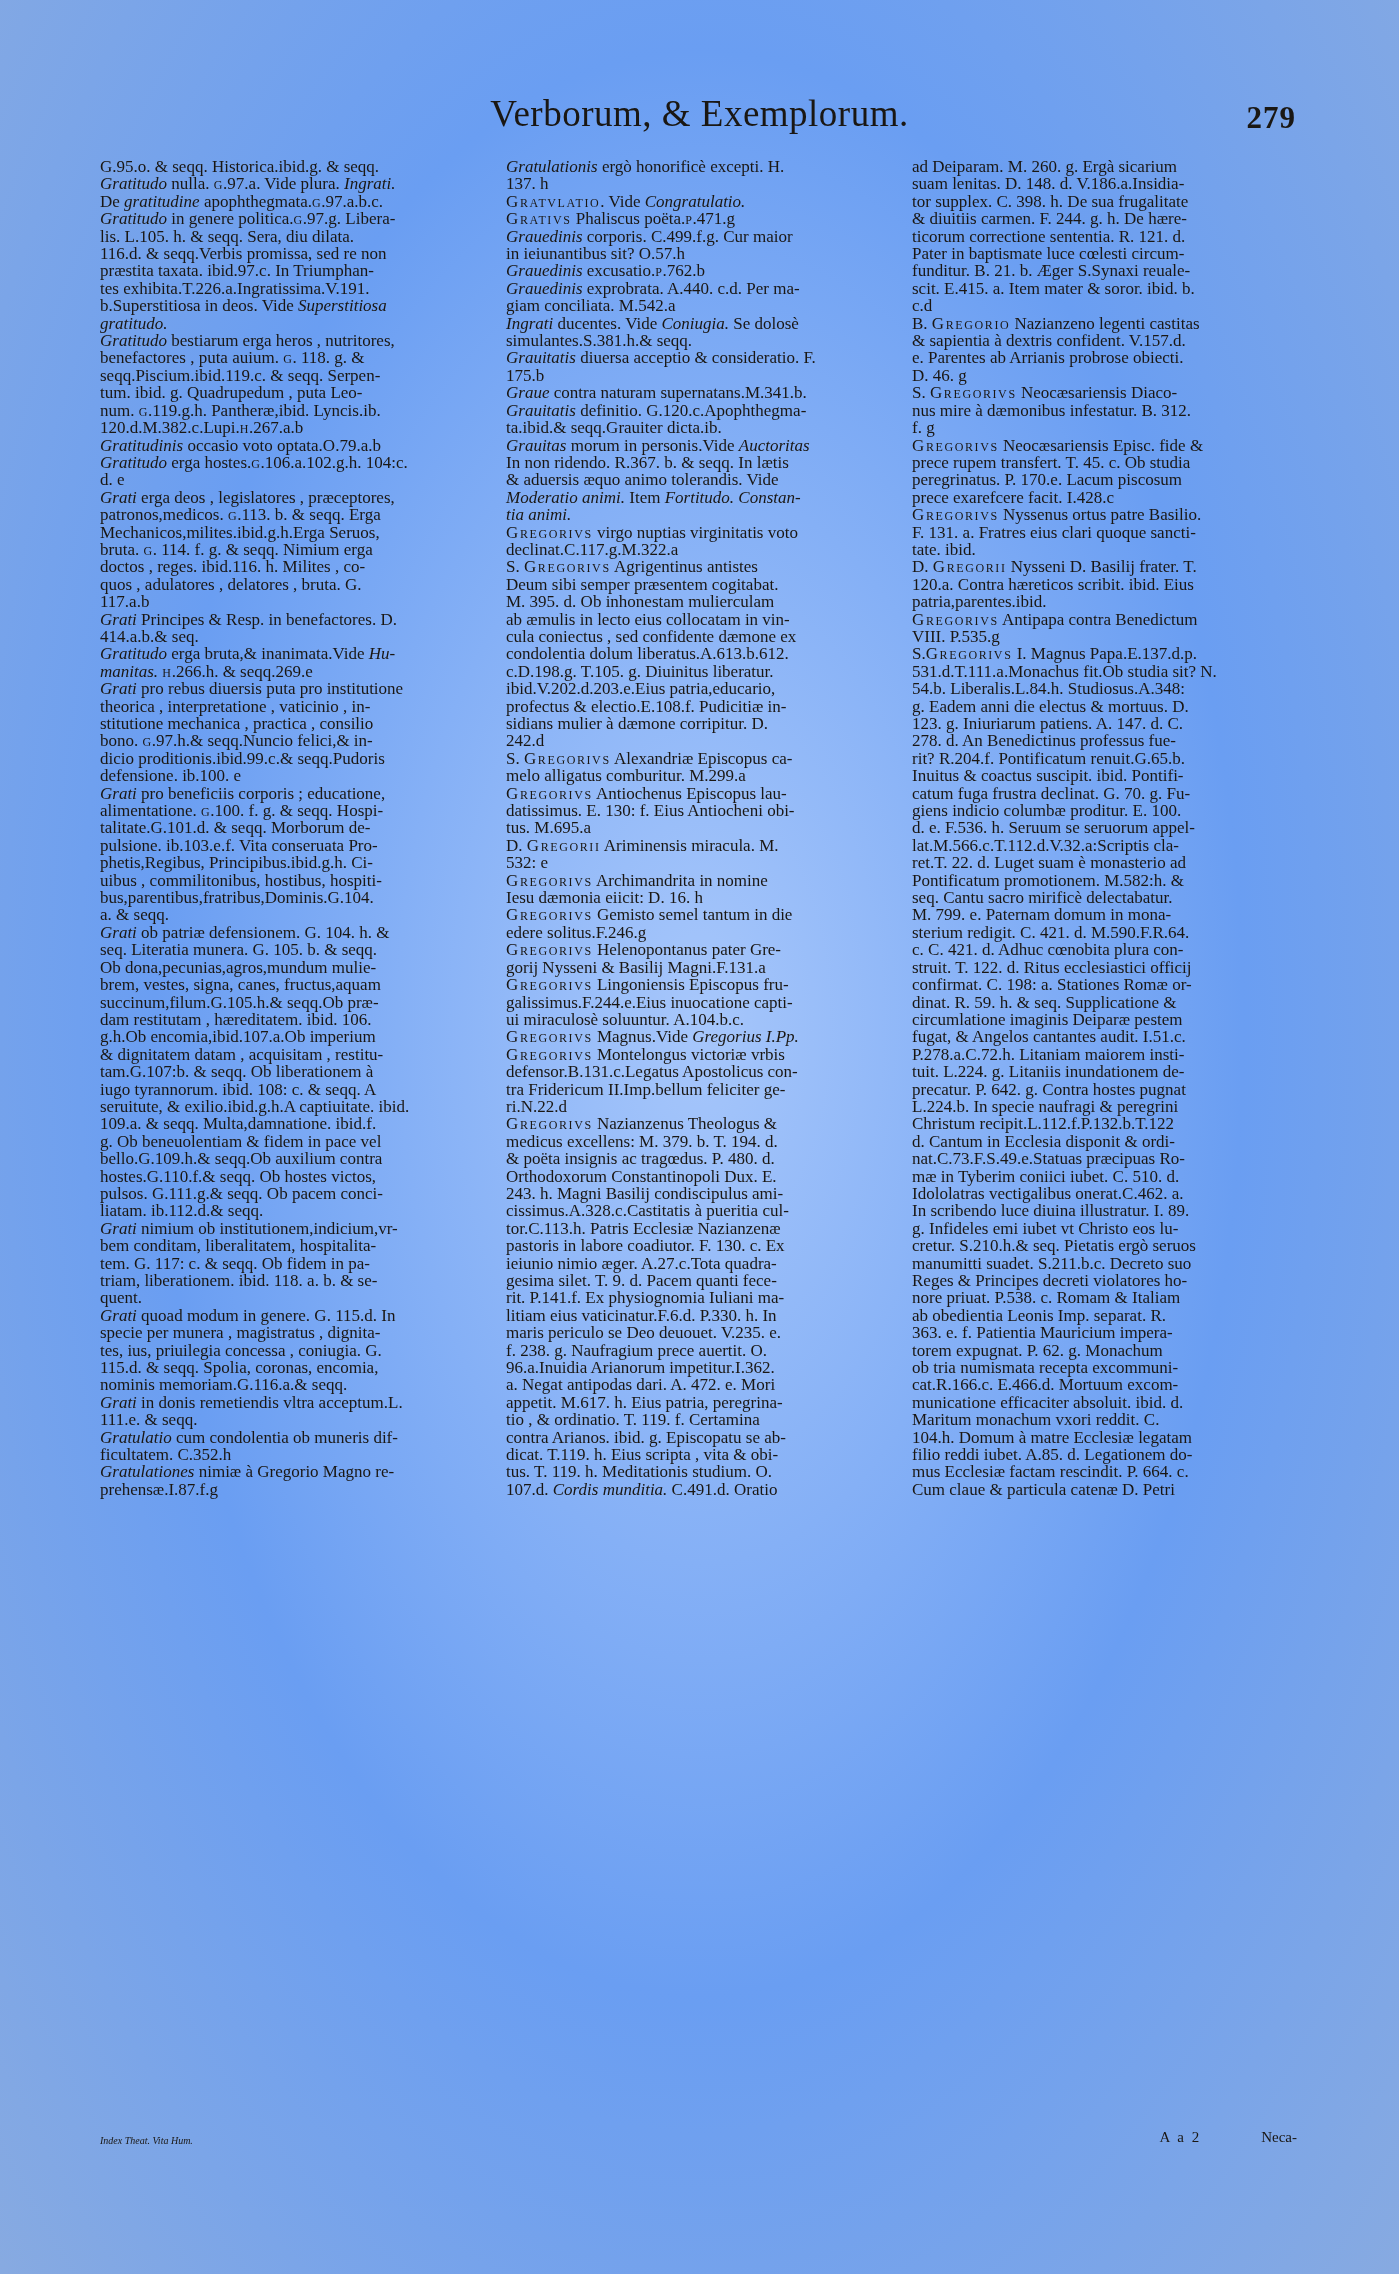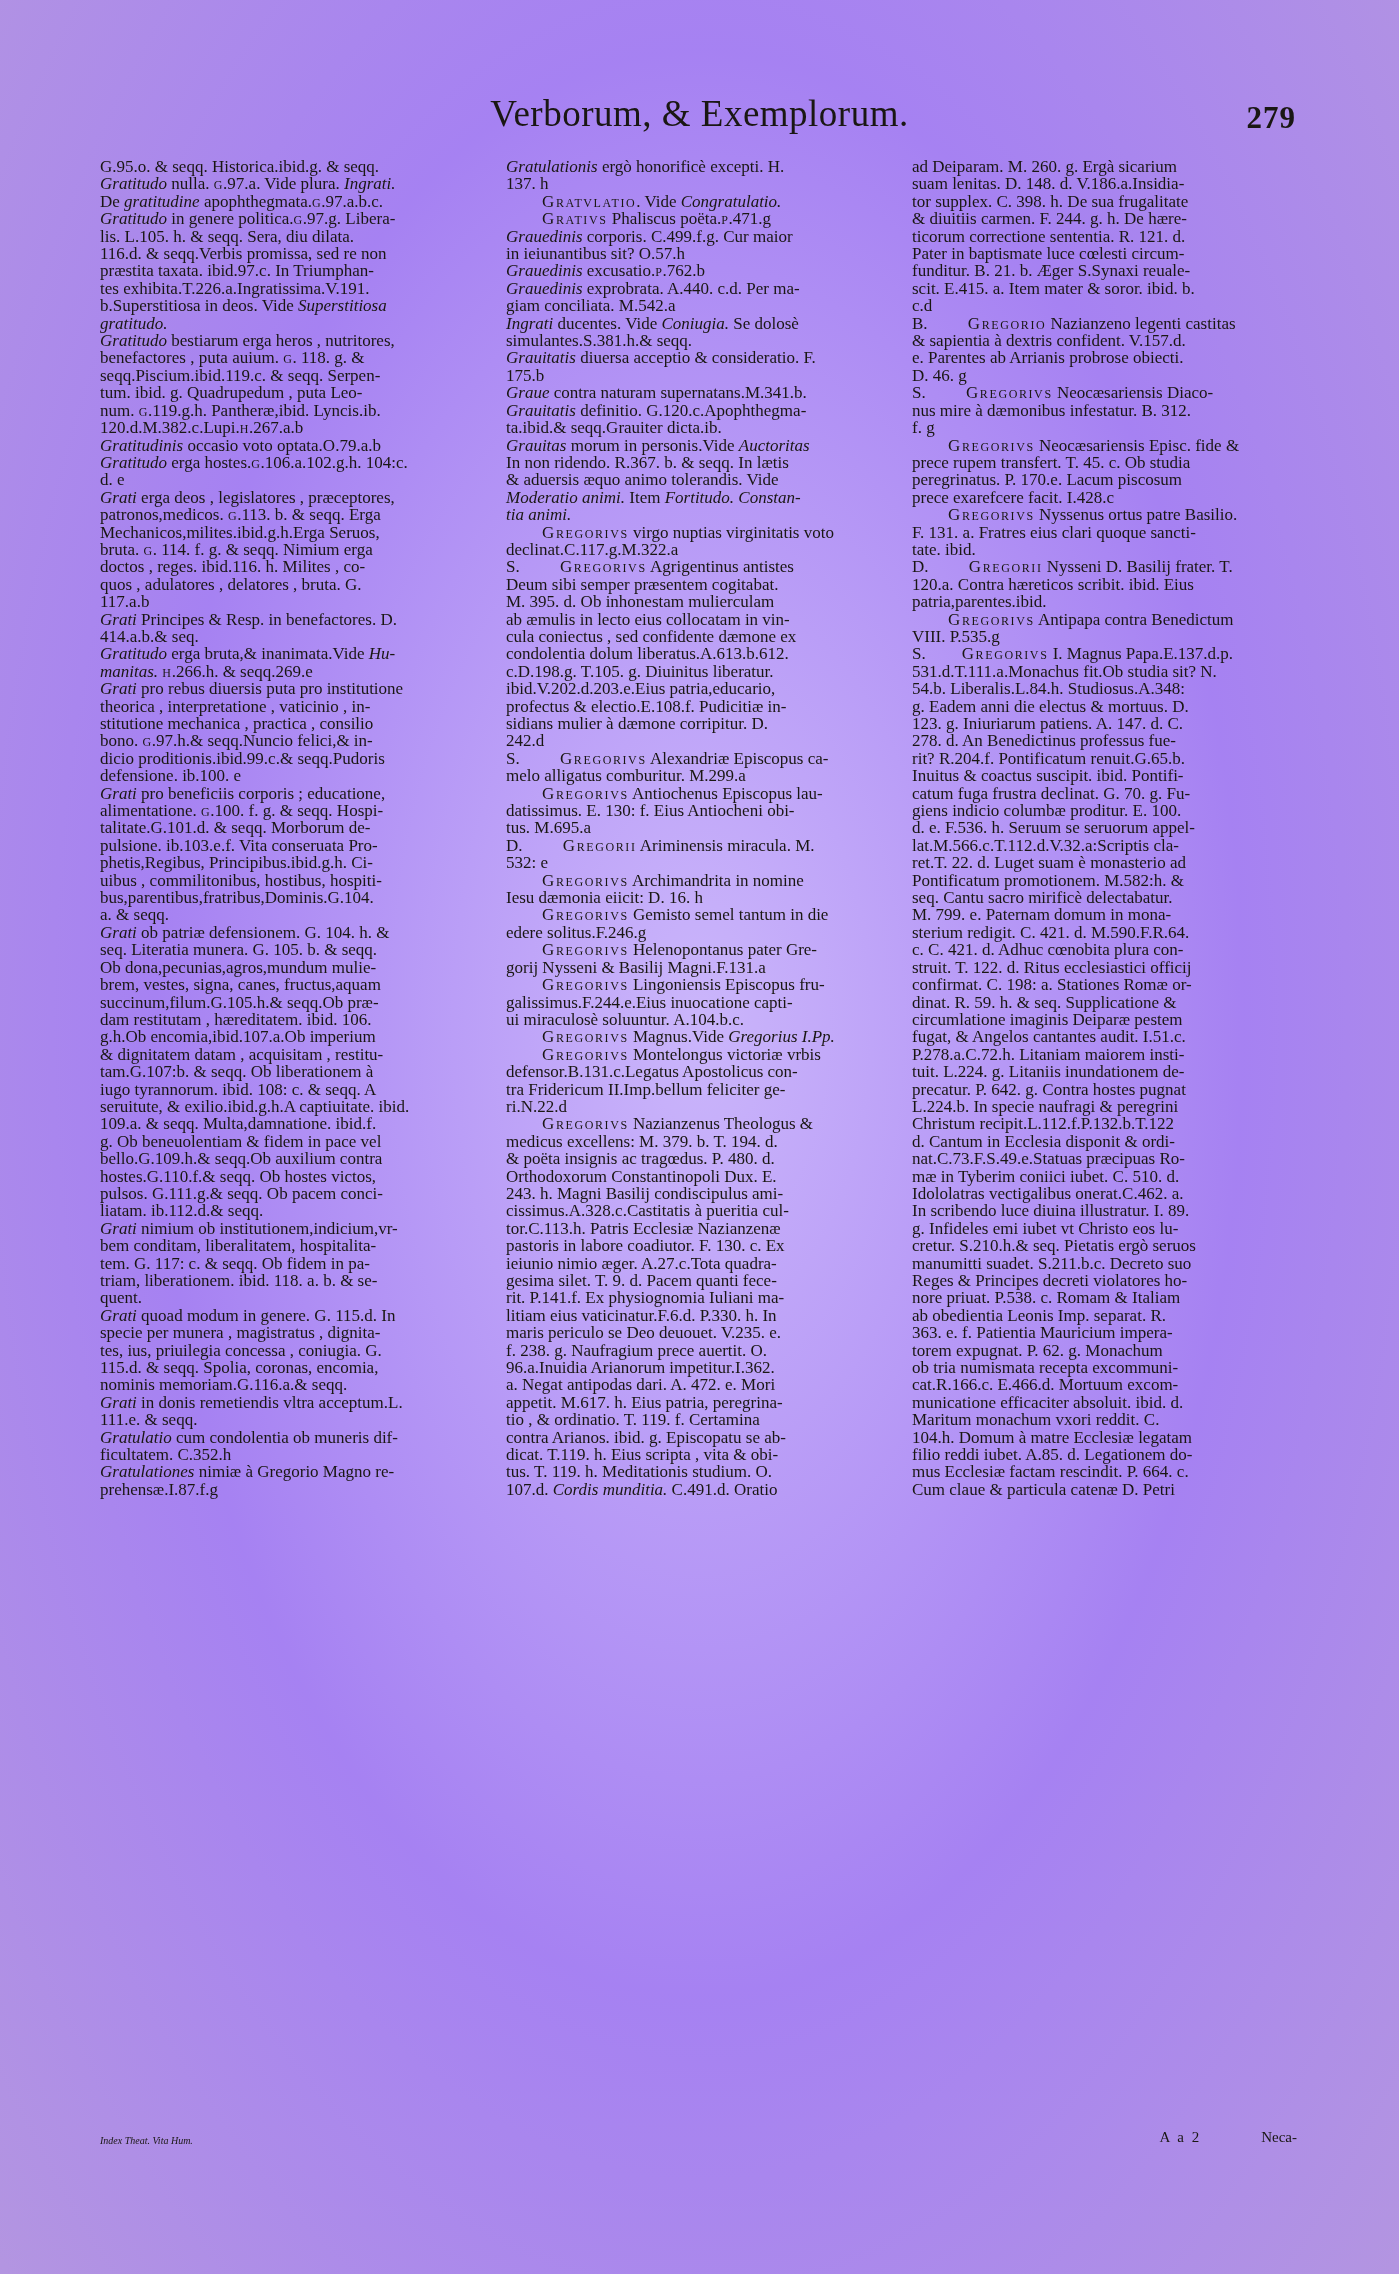--- a/index.html
+++ b/index.html
@@ -12,21 +12,21 @@
     height: 2274px;
     font-family: "Liberation Serif", serif;
     color: #1a1713;
     position: relative;
     overflow: hidden;
   }
   .page {
     position: absolute;
     left: 0; top: 0;
     width: 1399px; height: 2274px;
-    background: #8b5cf6;
+    background: #3b82f6;
   }
   
   .paper-tint {
     position: absolute;
     left: 0; top: 0; right: 0; bottom: 0;
     background:
       radial-gradient(ellipse at 50% 45%, rgba(255,255,255,0.55) 0%, rgba(246,241,230,0.25) 55%, rgba(228,219,199,0.45) 100%);
     pointer-events: none;
   }
   .header {
@@ -66,21 +66,21 @@
     text-justify: inter-word;
     hyphens: manual;
   }
   #col1 { left: 100px;  width: 392px; }
   #col2 { left: 506px;  width: 392px; }
   #col3 { left: 912px;  width: 388px; }
   .sc {
     font-variant: small-caps;
     letter-spacing: 0.6px;
   }
-  .sc-sp { font-variant: small-caps; letter-spacing: 1.6px; margin-left: 36px; }
+  .sc-sp { font-variant: small-caps; letter-spacing: 1.6px; }
 
   .footline {
     position: absolute;
     left: 100px;
     width: 400px;
     bottom: 128px;
     font-size: 10px;
     font-style: italic;
   }
   .signature {

